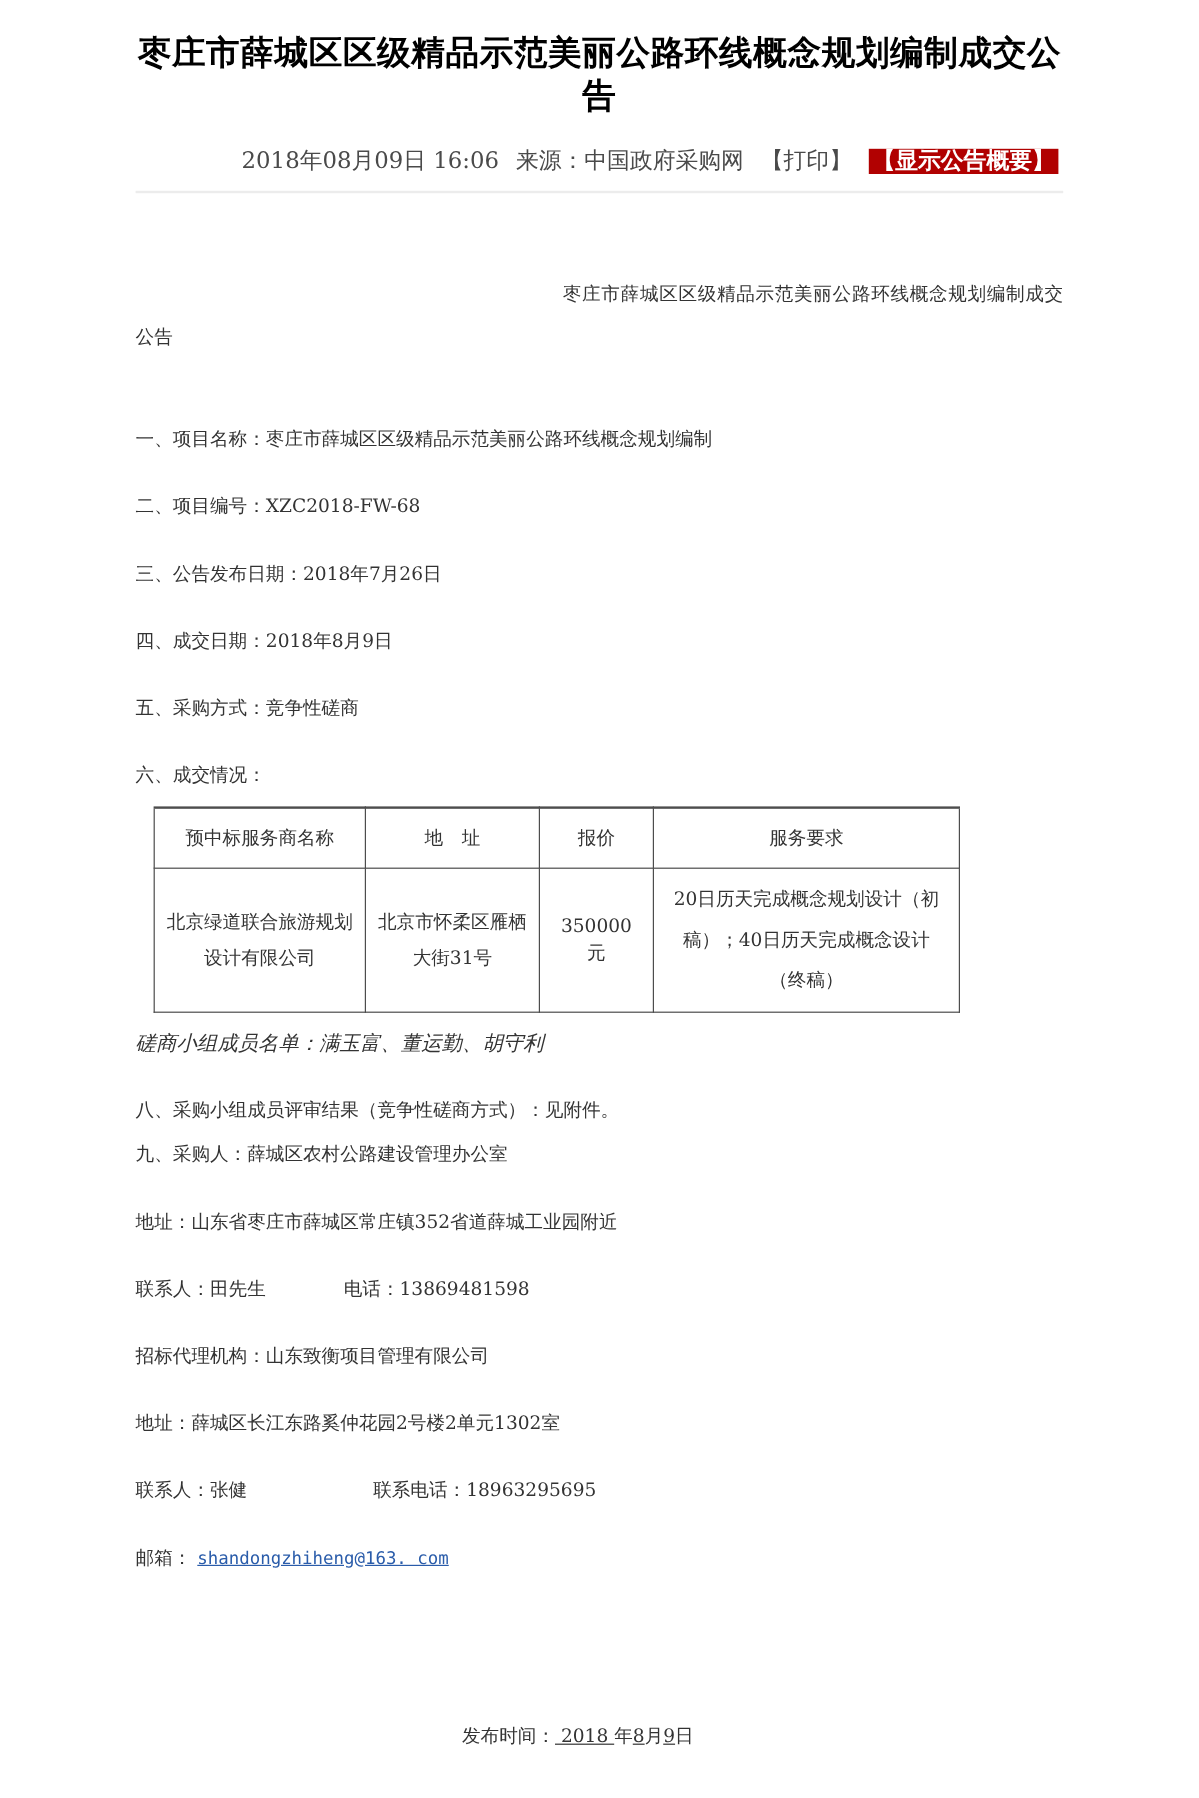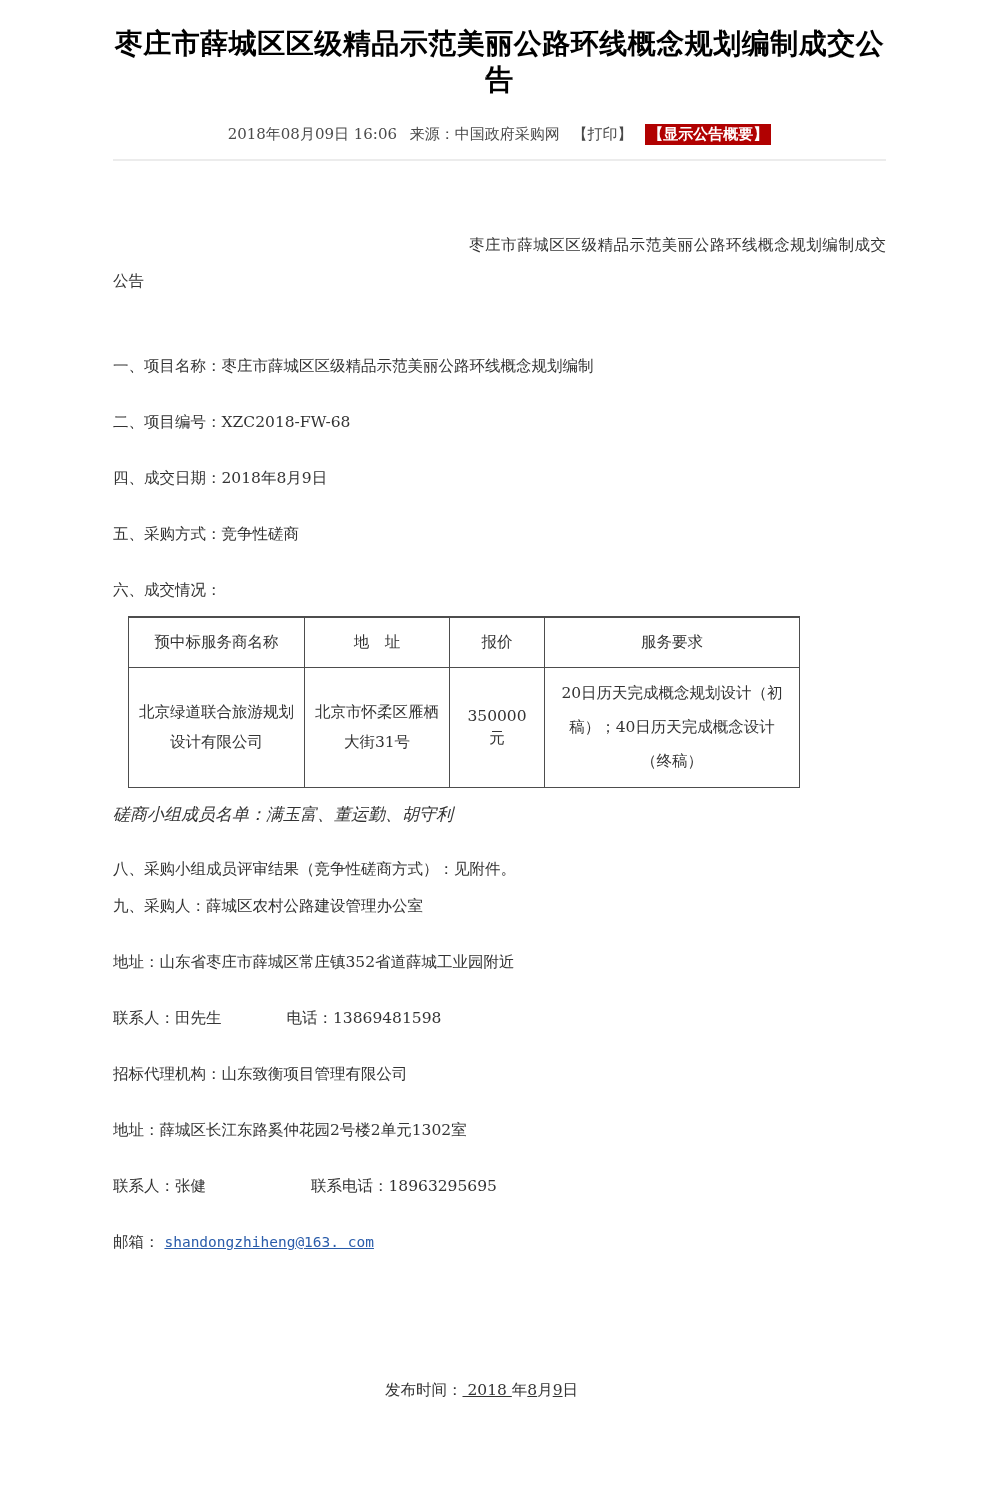--- a/index.html
+++ b/index.html
@@ -24,22 +24,22 @@
   .doc-title {
     font-size: 28px;
     line-height: 36px;
     font-weight: bold;
     color: #000000;
     text-align: center;
     margin: 0 0 26px 0;
     letter-spacing: 0.5px;
   }
   .meta-line {
-    text-align: center;
-    font-size: 15px;
+    text-align: right;
+    font-size: 19px;
     line-height: 18px;
     color: #4a4a4a;
     white-space: nowrap;
   }
   .meta-line span { margin: 0 4px; }
   .summary-badge {
     display: inline-block;
     background: #b10101;
     color: #ffffff;
     font-weight: bold;
@@ -134,20 +134,21 @@
       <span class="print-link">【打印】</span>
       <span class="summary-badge">【显示公告概要】</span>
     </div>
 
     <hr class="divider">
 
     <p class="intro">枣庄市薛城区区级精品示范美丽公路环线概念规划编制成交公告</p>
 
     <p class="item first">一、项目名称：枣庄市薛城区区级精品示范美丽公路环线概念规划编制</p>
     <p class="item">二、项目编号：XZC2018-FW-68</p>
+    <p class="item">三、公告发布日期：2018年7月26日</p>
     <p class="item">四、成交日期：2018年8月9日</p>
     <p class="item">五、采购方式：竞争性磋商</p>
     <p class="item before-table">六、成交情况：</p>
 
     <table class="award-table">
       <colgroup>
         <col class="col-supplier">
         <col class="col-address">
         <col class="col-price">
         <col class="col-service">

